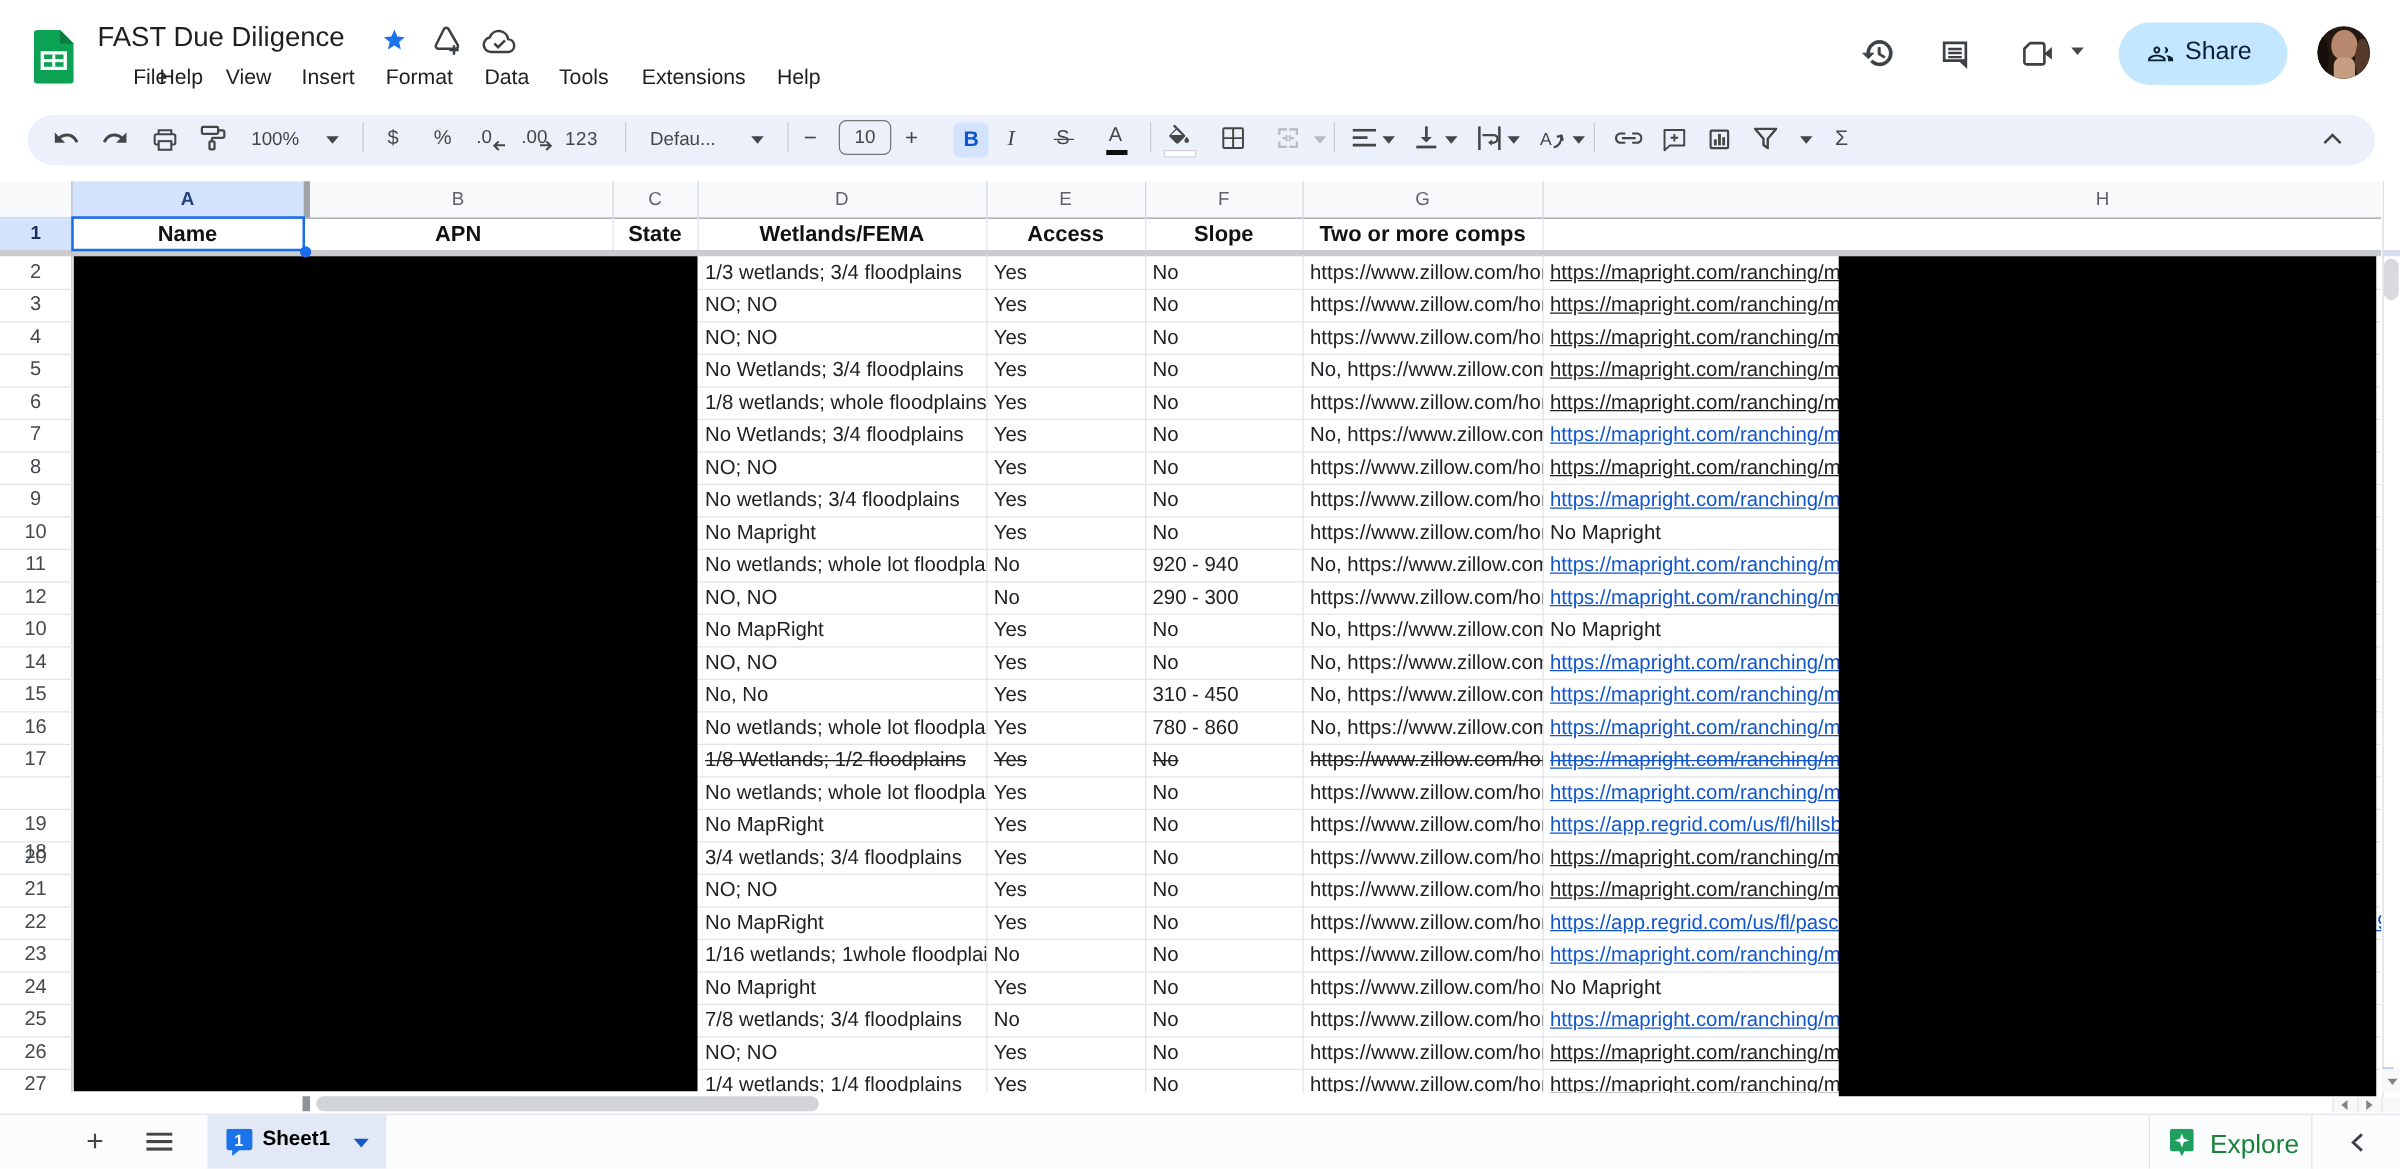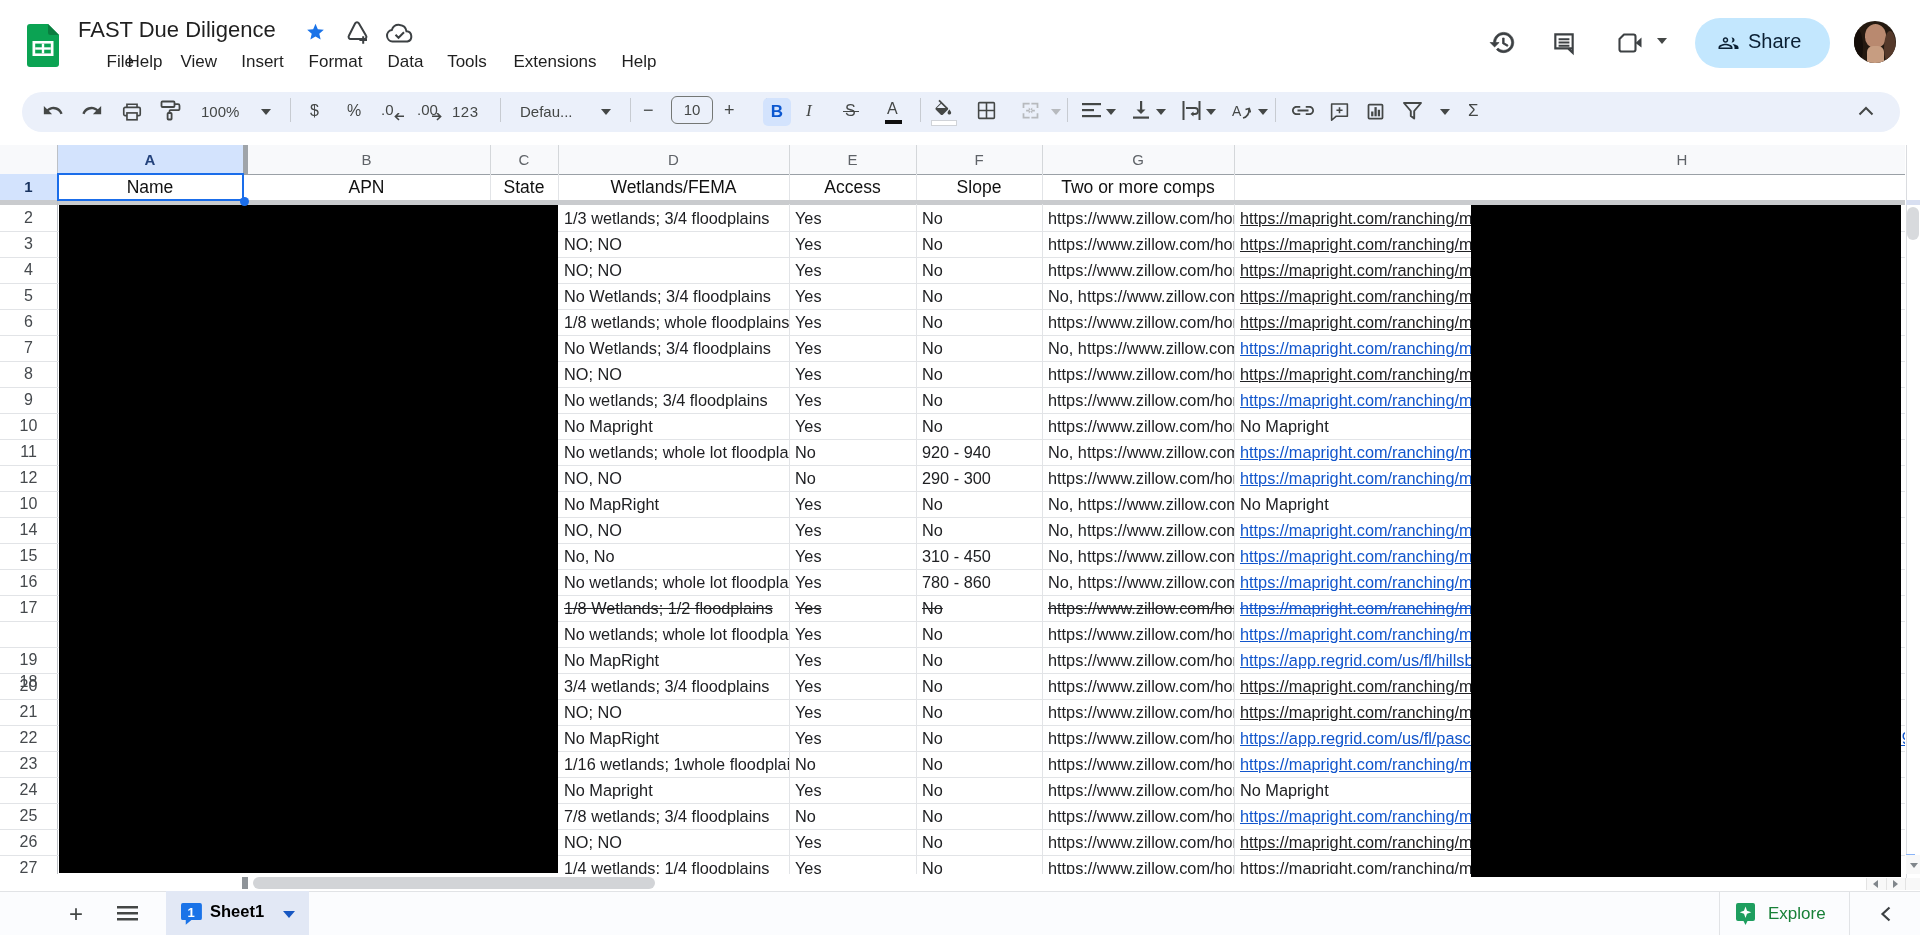--- a/index.html
+++ b/index.html
@@ -3,21 +3,21 @@
 <style>
 html,body{margin:0;padding:0;}
 body{width:1920px;height:935px;overflow:hidden;position:relative;background:#fff;
  font-family:"Liberation Sans",sans-serif;}
 .abs{position:absolute;}
 .ic{position:absolute;}
 svg{display:block;}
 .ltr{position:absolute;top:145px;height:29px;line-height:29px;text-align:center;
  font-size:15px;color:#5f6368;}
 .h1{position:absolute;top:174px;height:14px;line-height:26px;text-align:center;
- font-size:17.5px;font-weight:normal;color:#111;}
+ font-size:17.5px;font-weight:bold;color:#111;}
 .gl{position:absolute;background:#e2e4e7;}
 .rn{position:absolute;left:0;width:57px;text-align:center;font-size:16px;color:#45494d;height:26px;line-height:26px;}
 .cell{position:absolute;height:26px;line-height:26px;font-size:16.3px;color:#202124;
  white-space:nowrap;overflow:hidden;}
 .lk-bl{color:#1155cc;text-decoration:underline;}
 .lk-bk{color:#202124;text-decoration:underline;}
 .strike-u{text-decoration:underline line-through;}
 .tbtxt{position:absolute;color:#444746;font-size:15px;}
 .sep{position:absolute;width:1px;background:#c7cbd1;top:98px;height:24px;}
 .car{position:absolute;width:0;height:0;border-left:5px solid transparent;border-right:5px solid transparent;border-top:6px solid #444746;}
@@ -470,15 +470,15 @@
     <text x="10" y="14" font-size="13" font-weight="bold" fill="#fff" text-anchor="middle" font-family="Liberation Sans">1</text>
   </svg>
 <div class="abs" style="left:210px;top:902px;font-size:16.5px;font-weight:bold;color:#000000;">Sheet1</div>
 <div class="abs" style="left:283px;top:911px;width:0;height:0;border-left:6px solid transparent;border-right:6px solid transparent;border-top:7px solid #1757c2;"></div>
 <div class="abs" style="left:1719px;top:890.5px;width:1px;height:44.5px;background:#e1e3e6;"></div>
 <div class="abs" style="left:1849px;top:890.5px;width:1px;height:44.5px;background:#e1e3e6;"></div>
 <svg class="ic" style="left:1736px;top:903px" width="19" height="23" viewBox="0 0 19 23">
     <path d="M2 0 h15 a2 2 0 0 1 2 2 v14 a2 2 0 0 1 -2 2 h-5.5 l-2 4 -2 -4 H2 a2 2 0 0 1 -2 -2 V2 a2 2 0 0 1 2 -2 z" fill="#1e9e5f"></path>
     <path d="M9.5 3.5 l1.5 4.3 4.3 1.5 -4.3 1.5 -1.5 4.3 -1.5 -4.3 -4.3 -1.5 4.3 -1.5 z" fill="#fff"></path>
   </svg>
-<div class="abs" style="left:1768px;top:904px;font-size:17px;color:#188038;">Explore</div>
+<div class="abs" style="left:1768px;top:904px;font-size:21px;color:#188038;">Explore</div>
 <svg class="ic" style="left:1879px;top:906px" width="14" height="16" viewBox="0 0 14 16" fill="none" stroke="#3c4043" stroke-width="2.2">
     <path d="M10.5 1.5 3.5 8 10.5 14.5"></path>
   </svg>
 </body></html>

